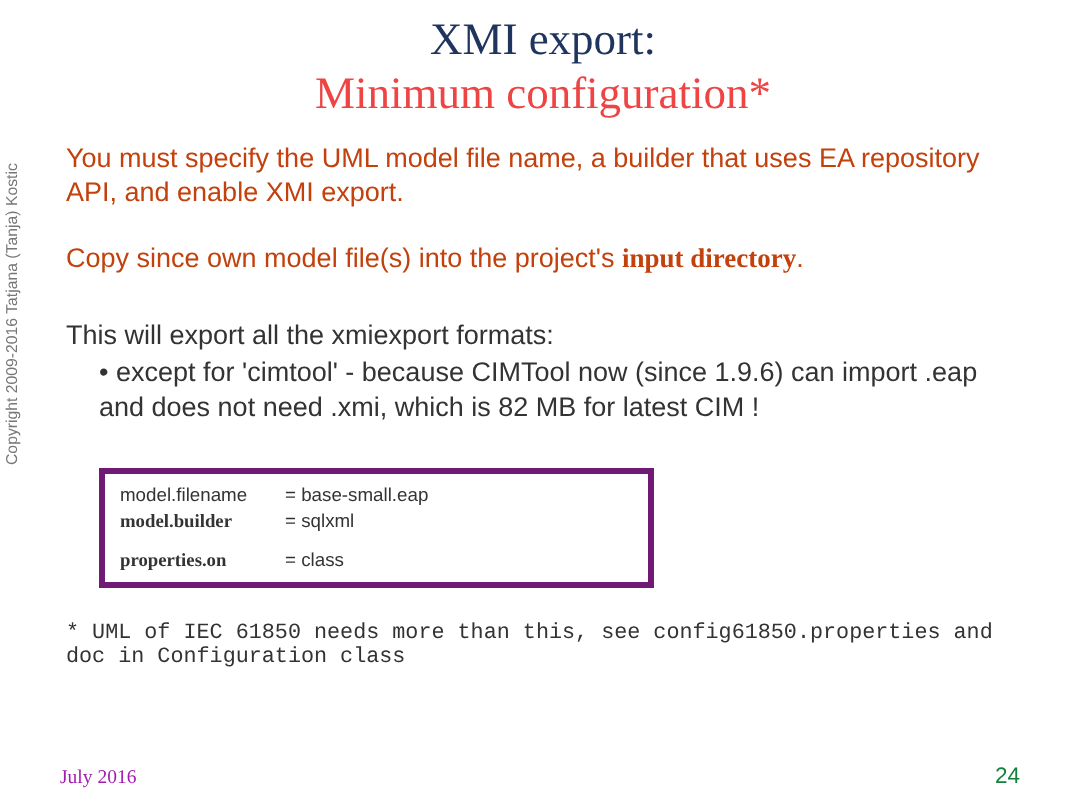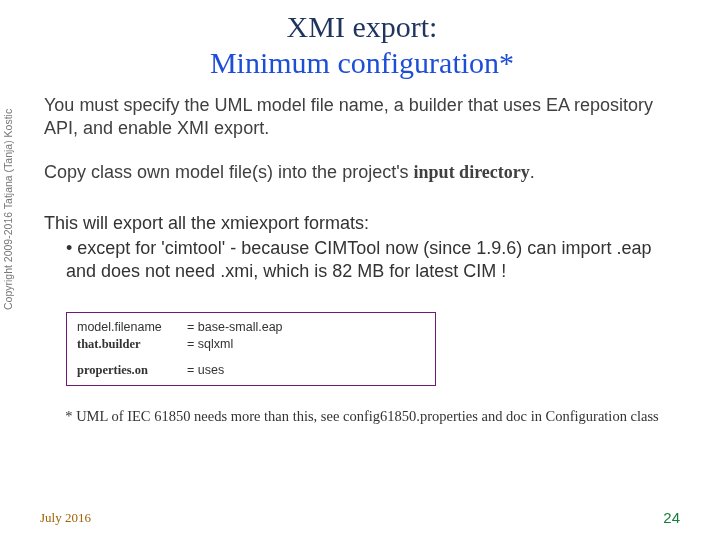--- a/index.html
+++ b/index.html
@@ -1,73 +1,73 @@
 <!DOCTYPE html>
 <html><head>
 <meta charset="utf-8">
 <style>
   * { box-sizing: border-box; margin: 0; padding: 0; }
   html, body { width: 720px; height: 540px; font-family: Arial, Helvetica, sans-serif; background: #fff; color: #333; }
   .slide { position: relative; width: 720px; height: 540px; padding: 10px 40px 30px 44px; }
   .title-block { text-align: center; margin-bottom: 14px; }
   .title1 { font-family: "Book Antiqua", Palatino, "Palatino Linotype", Georgia, serif; font-size: 30px; color: #1f355e; margin-bottom: 2px; }
-  .title2 { font-family: "Book Antiqua", Palatino, "Palatino Linotype", Georgia, serif; font-size: 30px; color: #1d4ed8; }
-  .body-text { font-size: 18px; line-height: 1.25; margin-bottom: 22px; color: #404040; }
+  .title2 { font-family: "Book Antiqua", Palatino, "Palatino Linotype", Georgia, serif; font-size: 30px; color: #ef4444; }
+  .body-text { font-size: 18px; line-height: 1.25; margin-bottom: 22px; color: #c2410c; }
   .body-text.spaced { margin-bottom: 28px; }
   .bullet-block { font-size: 18px; line-height: 1.3; margin-bottom: 28px; margin-top: 6px; }
   .bullet-block .lead { margin-bottom: 2px; }
   .bullet-block .bullet { padding-left: 22px; }
-  .config-box { border: 1px solid #701a75; padding: 6px 10px; margin-left: 22px; width: 370px; font-size: 12.5px; font-family: Arial, sans-serif; line-height: 1.35; margin-bottom: 22px; background: #fff; }
+  .config-box { border: 4px solid #701a75; padding: 6px 10px; margin-left: 22px; width: 370px; font-size: 12.5px; font-family: Arial, sans-serif; line-height: 1.35; margin-bottom: 22px; background: #fff; }
   .config-row { display: flex; }
   .config-key { width: 110px; }
   .config-val { }
   .config-gap { height: 10px; }
-  .footnote { font-family: Liberation Serif, serif; font-size: 14.5px; margin-left: 0; margin-bottom: 20px; text-align: center; }
+  .footnote { font-family: Liberation Mono, monospace; font-size: 14.5px; margin-left: 0; margin-bottom: 20px; }
   .copyright { position: absolute; left: 14px; bottom: 230px; transform: rotate(-90deg); transform-origin: left bottom; font-size: 10.5px; color: #777; white-space: nowrap; }
   .footer { position: absolute; left: 40px; right: 40px; bottom: 14px; display: flex; justify-content: space-between; align-items: center; }
-  .footer-date { font-family: "Book Antiqua", Palatino, Georgia, serif; font-size: 13px; color: #a16207; }
+  .footer-date { font-family: "Book Antiqua", Palatino, Georgia, serif; font-size: 13px; color: #a21caf; }
   .footer-page { font-size: 15px; color: #15803d; }
   b { font-weight: bold; font-family: Liberation Serif, serif; }
 </style>
 </head>
 <body>
 
 <div class="slide">
 
   <div class="copyright">Copyright 2009-2016 Tatjana (Tanja) Kostic</div>
 
   <div class="title-block">
     <div class="title1">XMI export:</div>
     <div class="title2">Minimum configuration*</div>
   </div>
 
   <div class="body-text">You must specify the UML model file name, a builder that uses EA repository API, and enable XMI export.</div>
 
   <div class="body-text spaced">
-    <span>Copy class own model file(s) into the project's </span><b>input directory</b><span>.</span>
+    <span>Copy since own model file(s) into the project's </span><b>input directory</b><span>.</span>
   </div>
 
   <div class="bullet-block">
     <div class="lead">This will export all the xmiexport formats:</div>
     <div class="bullet">•   except for 'cimtool' - because CIMTool now (since 1.9.6) can import .eap and does not need .xmi, which is 82 MB for latest CIM !</div>
   </div>
 
   <div class="config-box">
     <div class="config-row">
       <span class="config-key">model.filename</span>
       <span class="config-val">= base-small.eap</span>
     </div>
     <div class="config-row">
-      <b class="config-key">that.builder</b>
+      <b class="config-key">model.builder</b>
       <span class="config-val">= sqlxml</span>
     </div>
     <div class="config-gap"></div>
     <div class="config-row">
       <b class="config-key">properties.on</b>
-      <span class="config-val">= uses</span>
+      <span class="config-val">= class</span>
     </div>
   </div>
 
   <div class="footnote">* UML of IEC 61850 needs more than this, see config61850.properties and doc in Configuration class</div>
 
   <div class="footer">
     <span class="footer-date">July 2016</span>
     <span class="footer-page">24</span>
   </div>
 

